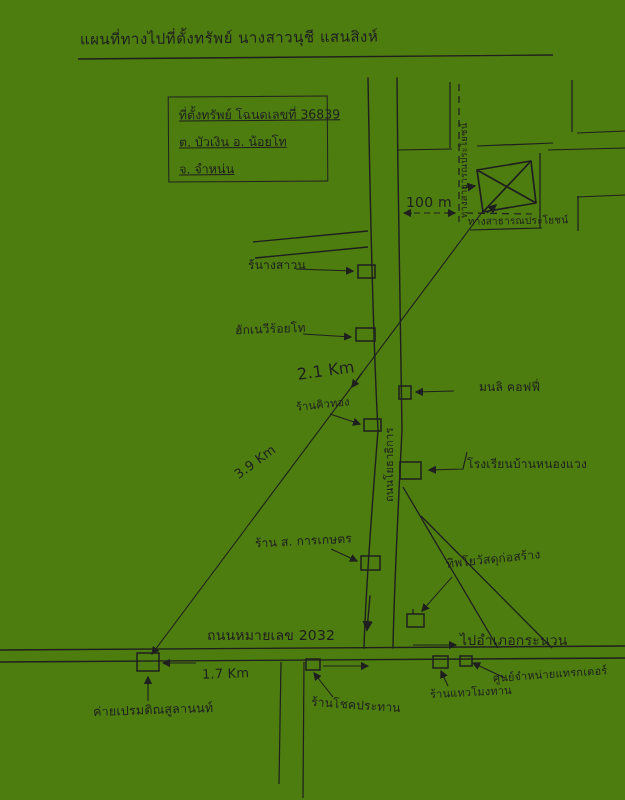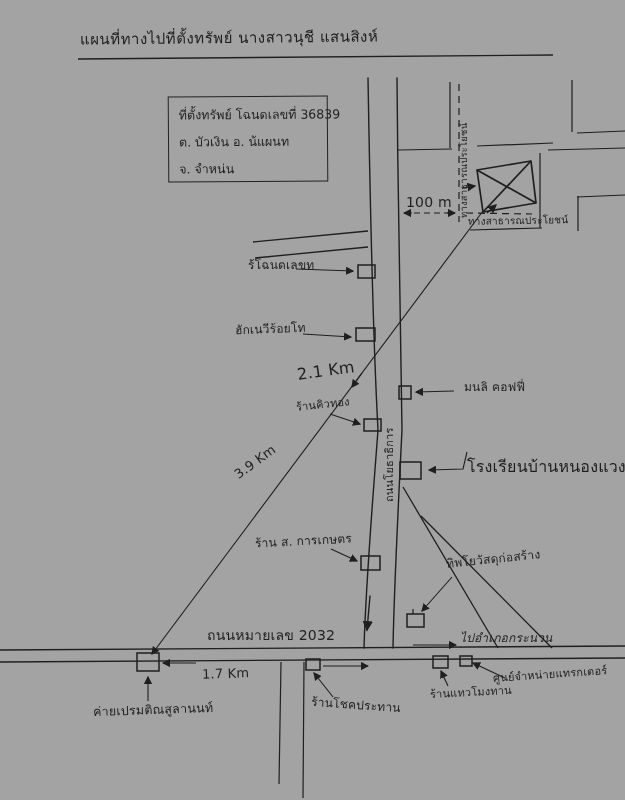--- a/index.html
+++ b/index.html
@@ -1,34 +1,34 @@
 <!DOCTYPE html>
 <html><head>
 <meta charset="utf-8">
 <style>
   html,body{margin:0;padding:0;background:#e8e8e6;}
   #canvas{
     position:relative;width:625px;height:800px;margin:0 auto;
-    background:#a3a3a3;overflow:hidden;
+    background:#4d7c0f;overflow:hidden;
     font-family:"DejaVu Sans","Liberation Sans",sans-serif;color:#1f1f1f;
   }
   #mapsvg{position:absolute;left:0;top:0;}
   .lbl{
     position:absolute;white-space:nowrap;color:#1f1f1f;
     font-family:"DejaVu Sans","Liberation Sans",sans-serif;
     line-height:1.15;letter-spacing:.2px;
   }
   .rot{transform-origin:0 0;}
   #title{font-size:15px;letter-spacing:.5px;transform:rotate(-.6deg);}
   #info-box{
     position:absolute;left:168px;top:96px;width:160px;height:86px;
     border:1.6px solid #222;padding:8px 6px 4px 10px;box-sizing:border-box;
     transform:rotate(-.4deg);
   }
-  #info-box div{font-size:12.5px;margin-bottom:7px;white-space:nowrap;}
+  #info-box div{font-size:12.5px;margin-bottom:7px;white-space:nowrap;text-decoration:underline;}
 </style>
 </head>
 <body>
 
 <div id="canvas">
 
   <svg id="mapsvg" width="625" height="800" viewBox="0 0 625 800">
     <defs>
       <marker id="ah" viewBox="0 0 10 10" refX="8.5" refY="5" markerWidth="7.5" markerHeight="7.5" orient="auto-start-reverse">
         <path d="M0,0 L10,5 L0,10 z" fill="#1f1f1f"></path>
@@ -132,40 +132,40 @@
       <path d="M333,697 L314,673" marker-end="url(#ah)"></path>
       <path d="M448,686 L441,671" marker-end="url(#ah)"></path>
       <path d="M505,678 L473,663" marker-end="url(#ah)"></path>
     </g>
   </svg>
 
   <div id="title" class="lbl" style="left:80px;top:30px;">แผนที่ทางไปที่ตั้งทรัพย์ นางสาวนุชี แสนสิงห์</div>
 
   <div id="info-box">
     <div>ที่ตั้งทรัพย์ โฉนดเลขที่ 36839</div>
-    <div>ต. บัวเงิน อ. น้แผนท</div>
+    <div>ต. บัวเงิน อ. น้อยโท</div>
     <div>จ. จำหน่น</div>
   </div>
 
   <div class="lbl rot" style="left:459px;top:218px;font-size:9.5px;transform:rotate(-90deg);">ทางสาธารณประโยชน์</div>
   <div class="lbl" style="left:468px;top:215px;font-size:10px;transform:rotate(-1deg);">ทางสาธารณประโยชน์</div>
   <div class="lbl" style="left:406px;top:194px;font-size:14px;">100 m</div>
 
-  <div class="lbl" style="left:248px;top:259px;font-size:12px;">ร้โฉนดเลขท</div>
+  <div class="lbl" style="left:248px;top:259px;font-size:12px;">ร้นางสาวน</div>
   <div class="lbl" style="left:235px;top:323px;font-size:12px;transform:rotate(-2deg);">ฮักเนวีร้อยโท</div>
   <div class="lbl" style="left:297px;top:362px;font-size:16px;transform:rotate(-8deg);">2.1 Km</div>
   <div class="lbl" style="left:296px;top:399px;font-size:11px;transform:rotate(-6deg);">ร้านคิวทอง</div>
-  <div class="lbl" style="left:464px;top:381px;font-size:12px;">มนลิ คอฟฟี่</div>
-  <div class="lbl" style="left:467px;top:458px;font-size:16px;">โรงเรียนบ้านหนองแวง</div>
+  <div class="lbl" style="left:479px;top:381px;font-size:12px;">มนลิ คอฟฟี่</div>
+  <div class="lbl" style="left:467px;top:458px;font-size:12px;">โรงเรียนบ้านหนองแวง</div>
   <div class="lbl rot" style="left:384px;top:502px;font-size:11px;transform:rotate(-90deg);">ถนนโยธาธิการ</div>
   <div class="lbl" style="left:232px;top:455px;font-size:13px;transform:rotate(-36deg);">3.9 Km</div>
   <div class="lbl" style="left:255px;top:535px;font-size:12px;transform:rotate(-3deg);">ร้าน ส. การเกษตร</div>
   <div class="lbl" style="left:446px;top:553px;font-size:12px;transform:rotate(-6deg);">ทิพโยวัสดุก่อสร้าง</div>
 
   <div class="lbl" style="left:207px;top:627px;font-size:14px;">ถนนหมายเลข 2032</div>
-  <div class="lbl" style="left:460px;top:632px;font-size:12px;font-style:italic;">ไปอำเภอกระนวน</div>
+  <div class="lbl" style="left:460px;top:632px;font-size:14px;">ไปอำเภอกระนวน</div>
   <div class="lbl" style="left:202px;top:667px;font-size:13px;transform:rotate(-2deg);">1.7 Km</div>
   <div class="lbl" style="left:93px;top:703px;font-size:12.5px;transform:rotate(-2deg);">ค่ายเปรมติณสูลานนท์</div>
   <div class="lbl" style="left:311px;top:699px;font-size:12px;transform:rotate(4deg);">ร้านโชคประทาน</div>
   <div class="lbl" style="left:430px;top:687px;font-size:11px;transform:rotate(-3deg);">ร้านแทวโมงทาน</div>
   <div class="lbl" style="left:493px;top:669px;font-size:11px;transform:rotate(-4deg);">ศูนย์จำหน่ายแทรกเตอร์</div>
 
 </div>
 
 </body></html>

